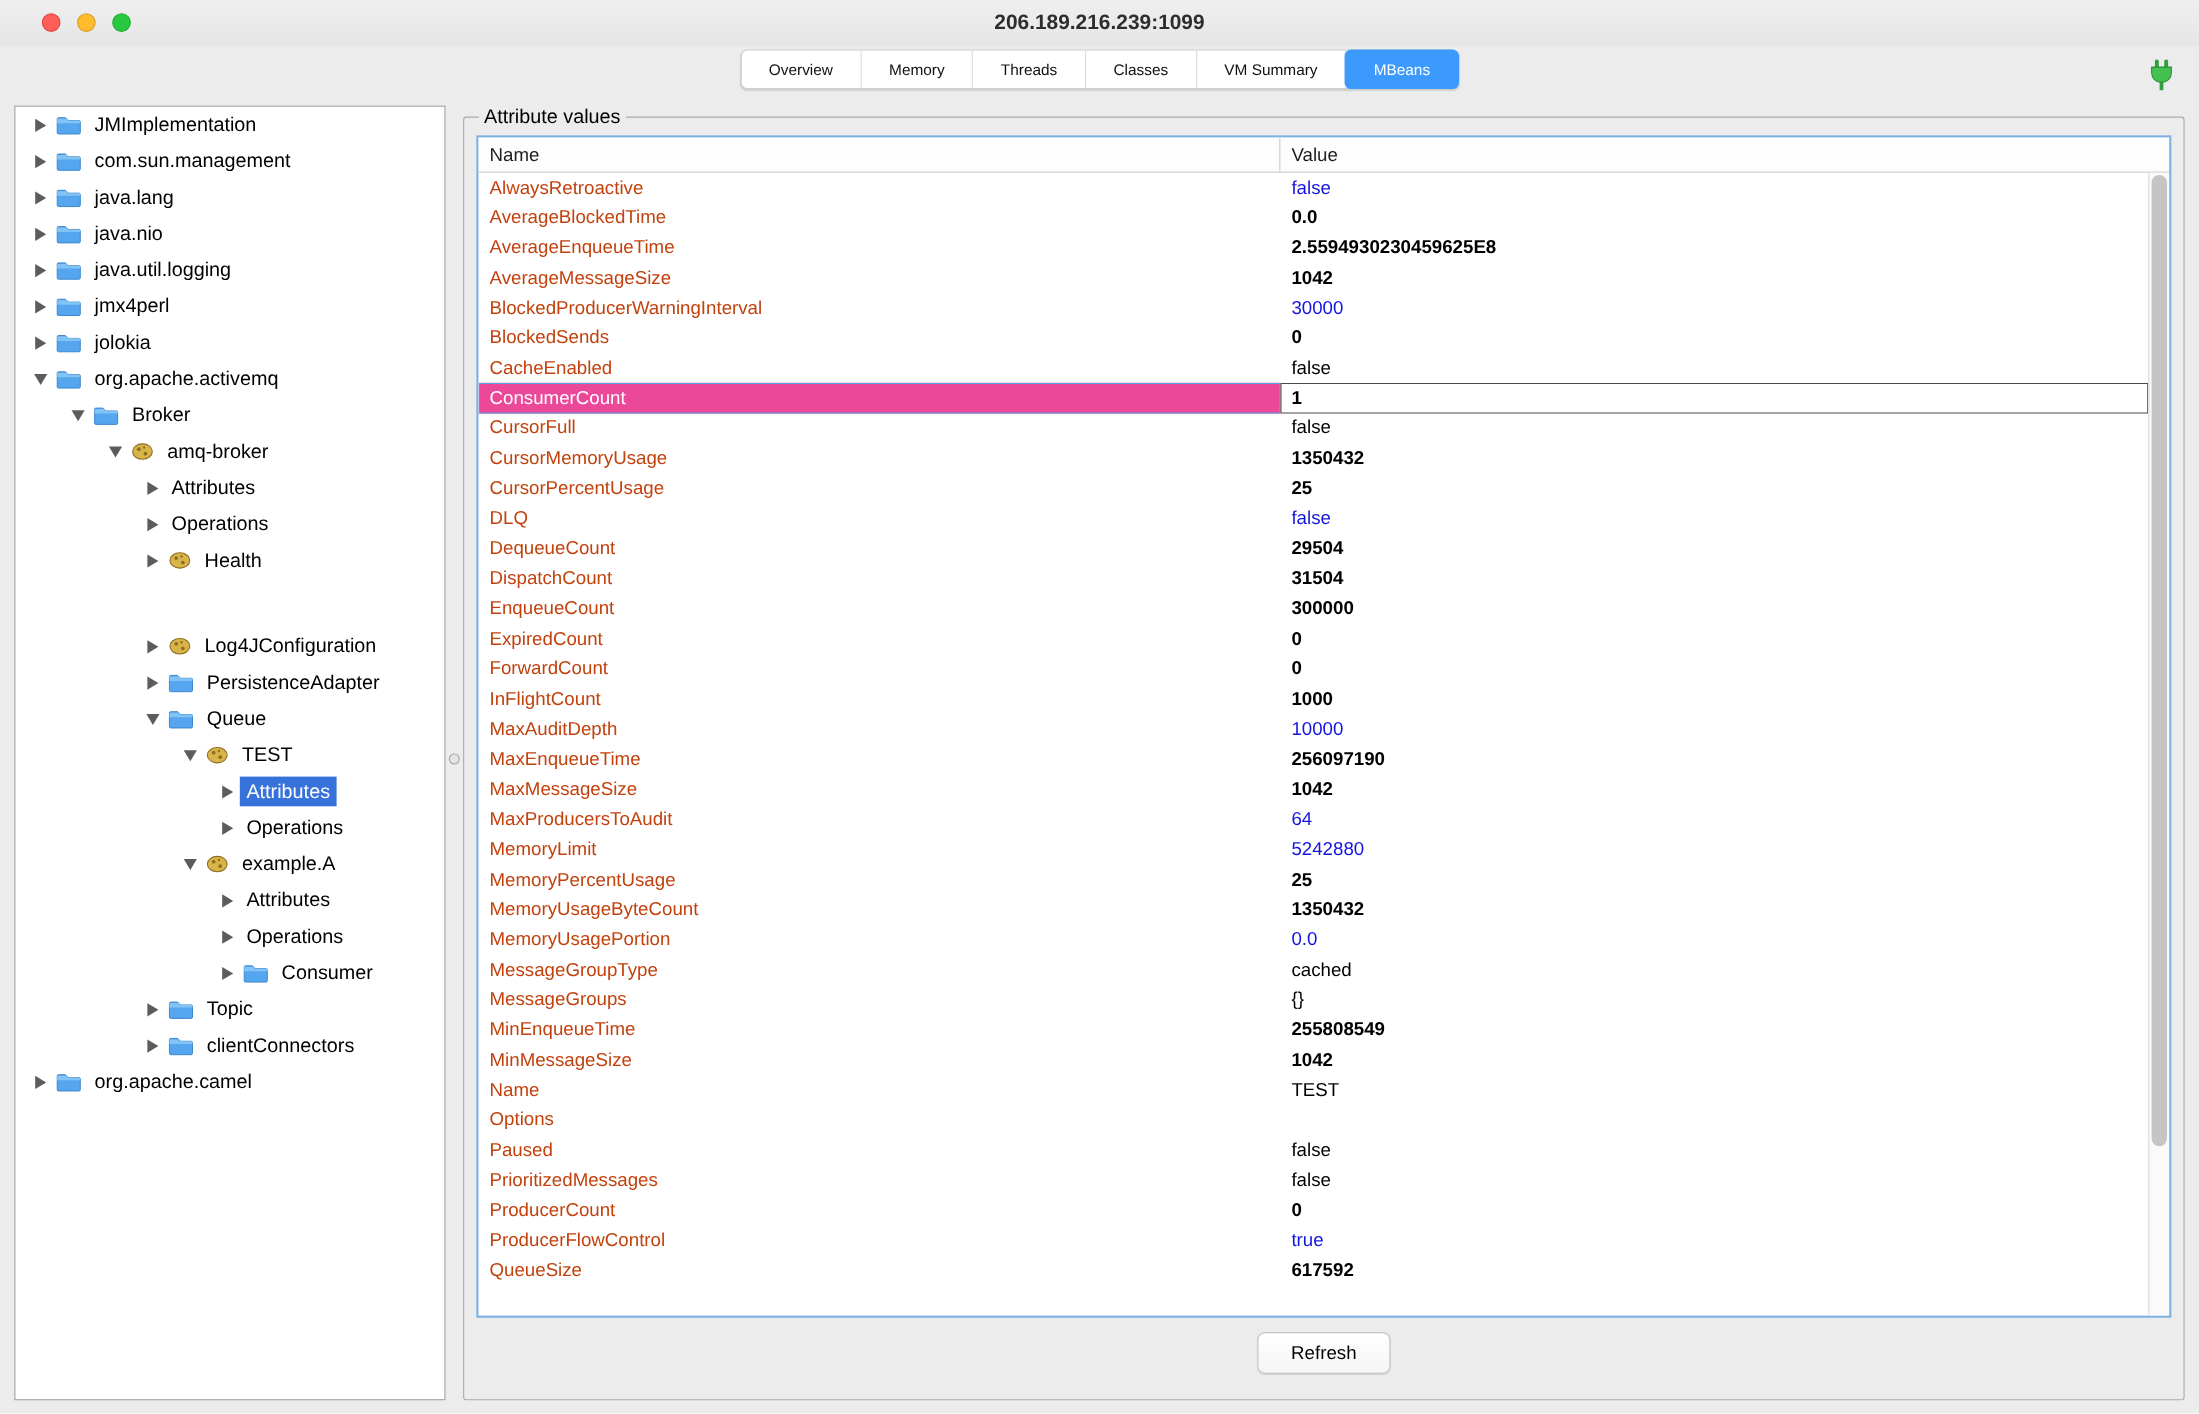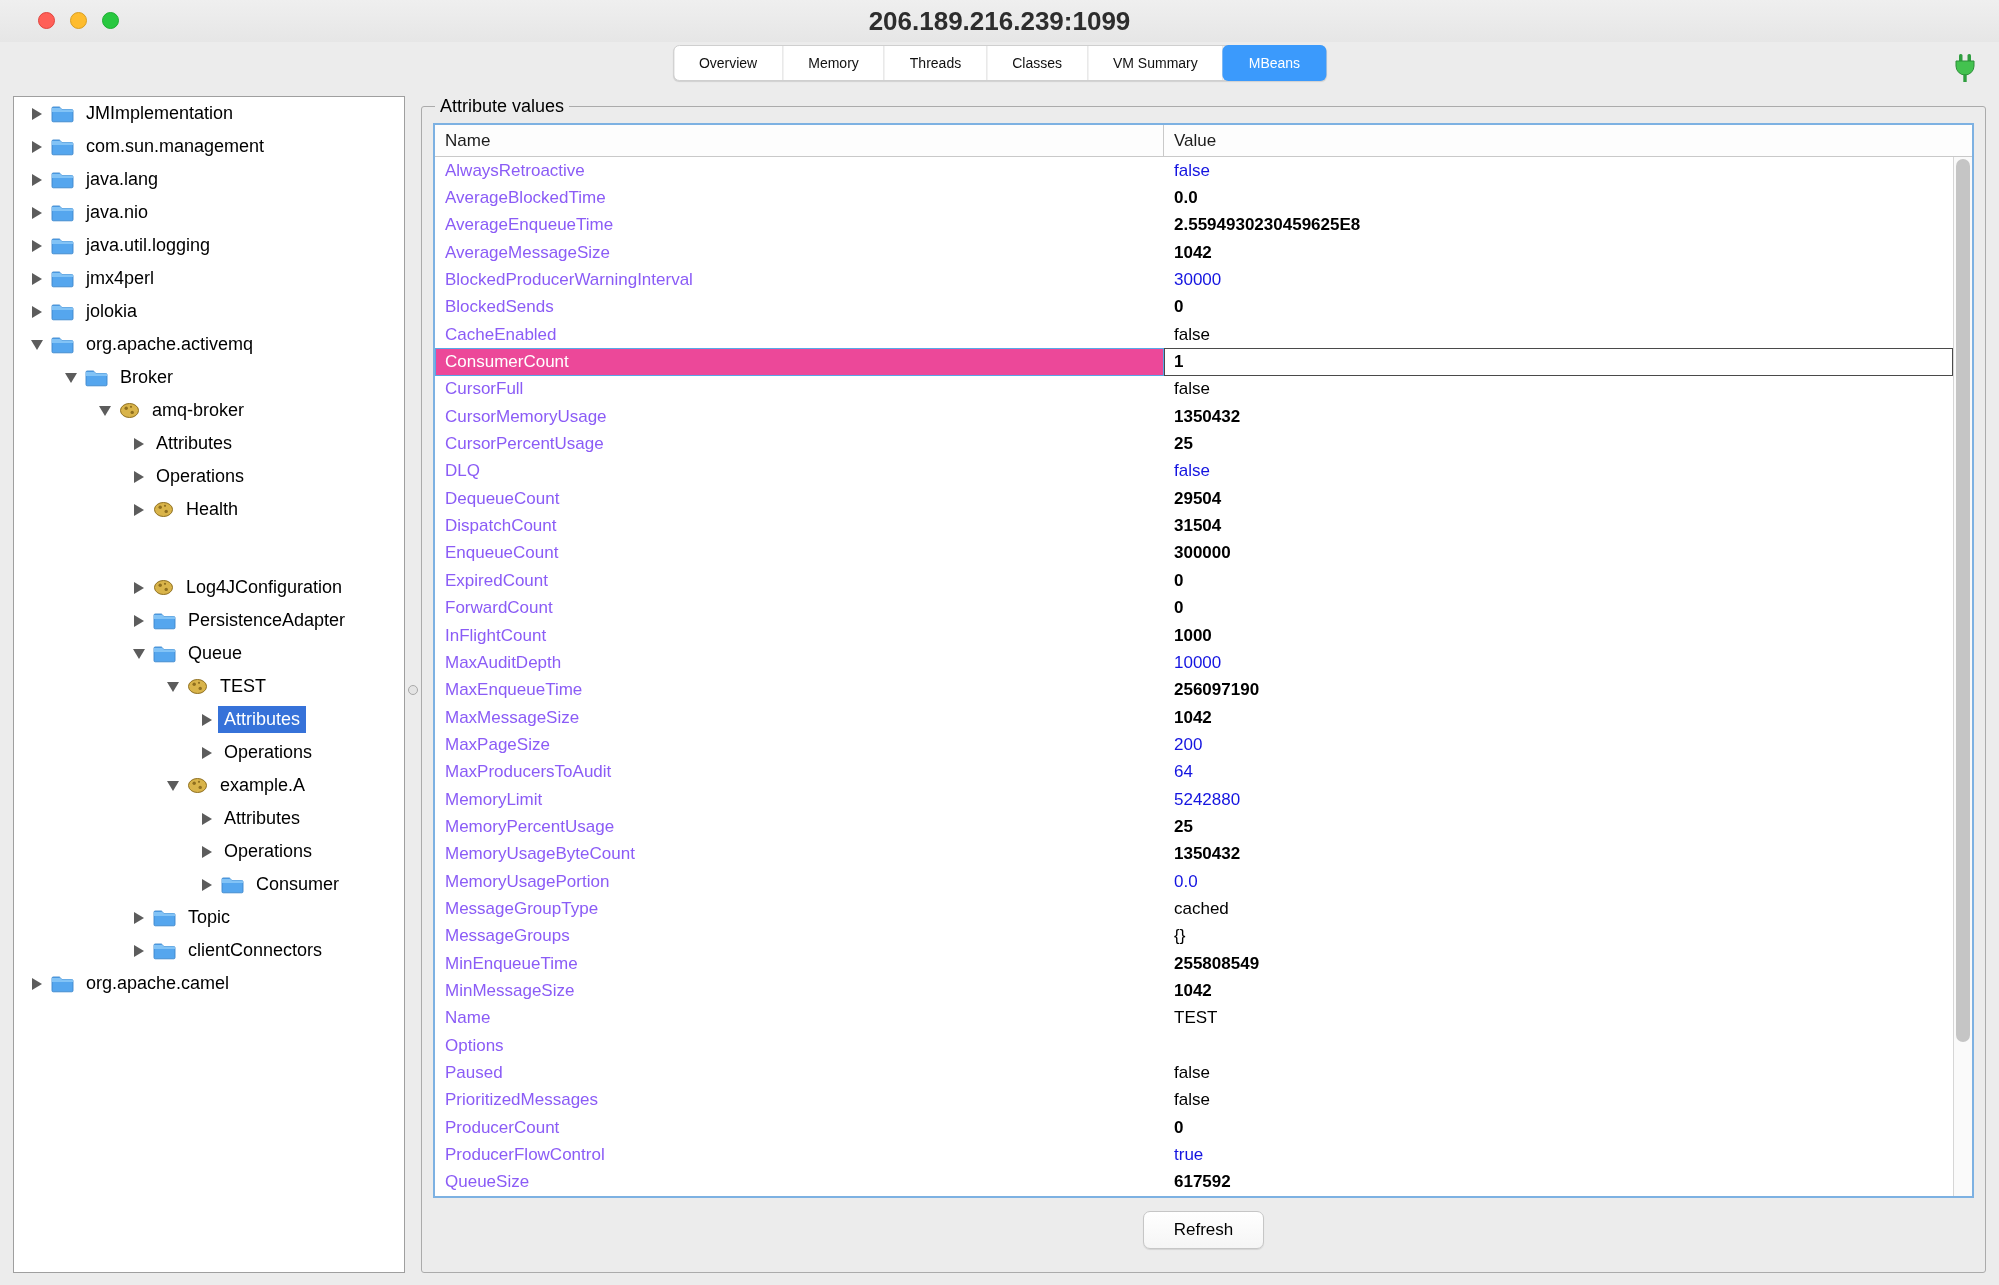--- a/index.html
+++ b/index.html
@@ -8,21 +8,21 @@
     background:#ececec;font-family:"Liberation Sans",sans-serif;color:#000;
   }
 
   
   .titlebar{position:absolute;top:0;left:0;right:0;height:42px;background:linear-gradient(#efefef,#e6e6e6);}
   .traffic{position:absolute;top:12px;left:38px;display:flex;gap:15px;}
   .light{width:17px;height:17px;border-radius:50%;box-sizing:border-box;}
   .light.red{background:#ff5f57;border:1px solid #e0443e;}
   .light.yellow{background:#febc2e;border:1px solid #d89e23;}
   .light.green{background:#28c840;border:1px solid #1eae32;}
-  .window-title{position:absolute;top:0;left:0;right:0;height:42px;display:flex;align-items:center;justify-content:center;font-size:26px;font-weight:bold;color:#2d2d2d;}
+  .window-title{position:absolute;top:0;left:0;right:0;height:42px;display:flex;align-items:center;justify-content:center;font-size:19px;font-weight:bold;color:#2d2d2d;}
 
   
   .tabbar{position:absolute;top:42px;left:0;right:0;height:52px;}
   .tab-group{position:absolute;left:50%;transform:translateX(-50%);top:3px;display:flex;background:#ffffff;border:1px solid #cfcfcf;border-radius:6px;box-shadow:0 1px 1px rgba(0,0,0,0.12);}
   .tab{padding:9px 25px;font-size:14px;color:#111;border-right:1px solid #dcdcdc;white-space:nowrap;}
   .tab:last-child{border-right:none;}
   .tab.active{background:#3b9afc;color:#fff;border-radius:6px;border-right:none;margin:-1px;padding:10px 26px;}
   .plug{position:absolute;right:16px;top:8px;width:36px;height:36px;display:flex;align-items:center;justify-content:center;}
 
   
@@ -46,21 +46,21 @@
   fieldset.attr-group legend{font-size:18px;color:#000;padding:0 5px;margin-left:2px;}
 
   .table-outer{flex:1 1 auto;display:flex;flex-direction:column;border:2px solid #7db1e2;background:#fff;overflow:hidden;position:relative;box-sizing:border-box;min-height:0;}
   .thead{display:flex;height:31px;flex:0 0 31px;border-bottom:1px solid #c9c9c9;background:#fdfdfd;}
   .th{font-size:17px;color:#1c1c1c;display:flex;align-items:center;padding-left:10px;box-sizing:border-box;}
   .th.name{width:729px;flex:0 0 729px;border-right:1px solid #c9c9c9;}
   .th.value{flex:1;}
   .tbody{flex:1 1 auto;overflow:hidden;padding-right:19px;min-height:0;}
   .trow{display:flex;height:27.35px;align-items:stretch;}
   .cell{box-sizing:border-box;padding-left:10px;font-size:17px;display:flex;align-items:center;}
-  .cell-name{width:729px;flex:0 0 729px;color:#8b5cf6;}
+  .cell-name{width:729px;flex:0 0 729px;color:#c2410c;}
   .cell-value{flex:1;}
   .v-bold{font-weight:bold;}
   .v-blue{color:#1414e0;}
   .trow.selected .cell-name{background:#ec4899;color:#fff;box-shadow:inset 0 0 0 1px #58a6e8;}
   .trow.selected .cell-value{box-shadow:inset 0 0 0 1px #4a4a4a;}
 
   .scrollbar{position:absolute;top:32px;right:0;bottom:0;width:19px;background:#fafafa;border-left:1px solid #d6d6d6;box-sizing:border-box;}
   .scroll-thumb{position:absolute;top:2px;left:2px;right:2px;height:85%;background:#c5c5c5;border-radius:9px;}
 
   .refresh-row{flex:0 0 64px;display:flex;align-items:center;justify-content:center;}
@@ -480,24 +480,20 @@
             </div>
             <div class="trow">
               <div class="cell cell-name">MaxEnqueueTime</div>
               <div class="cell cell-value v-bold">256097190</div>
             </div>
             <div class="trow">
               <div class="cell cell-name">MaxMessageSize</div>
               <div class="cell cell-value v-bold">1042</div>
             </div>
             <div class="trow">
-              <div class="cell cell-name">MaxPageSize</div>
-              <div class="cell cell-value v-blue">200</div>
-            </div>
-            <div class="trow">
               <div class="cell cell-name">MaxProducersToAudit</div>
               <div class="cell cell-value v-blue">64</div>
             </div>
             <div class="trow">
               <div class="cell cell-name">MemoryLimit</div>
               <div class="cell cell-value v-blue">5242880</div>
             </div>
             <div class="trow">
               <div class="cell cell-name">MemoryPercentUsage</div>
               <div class="cell cell-value v-bold">25</div>

